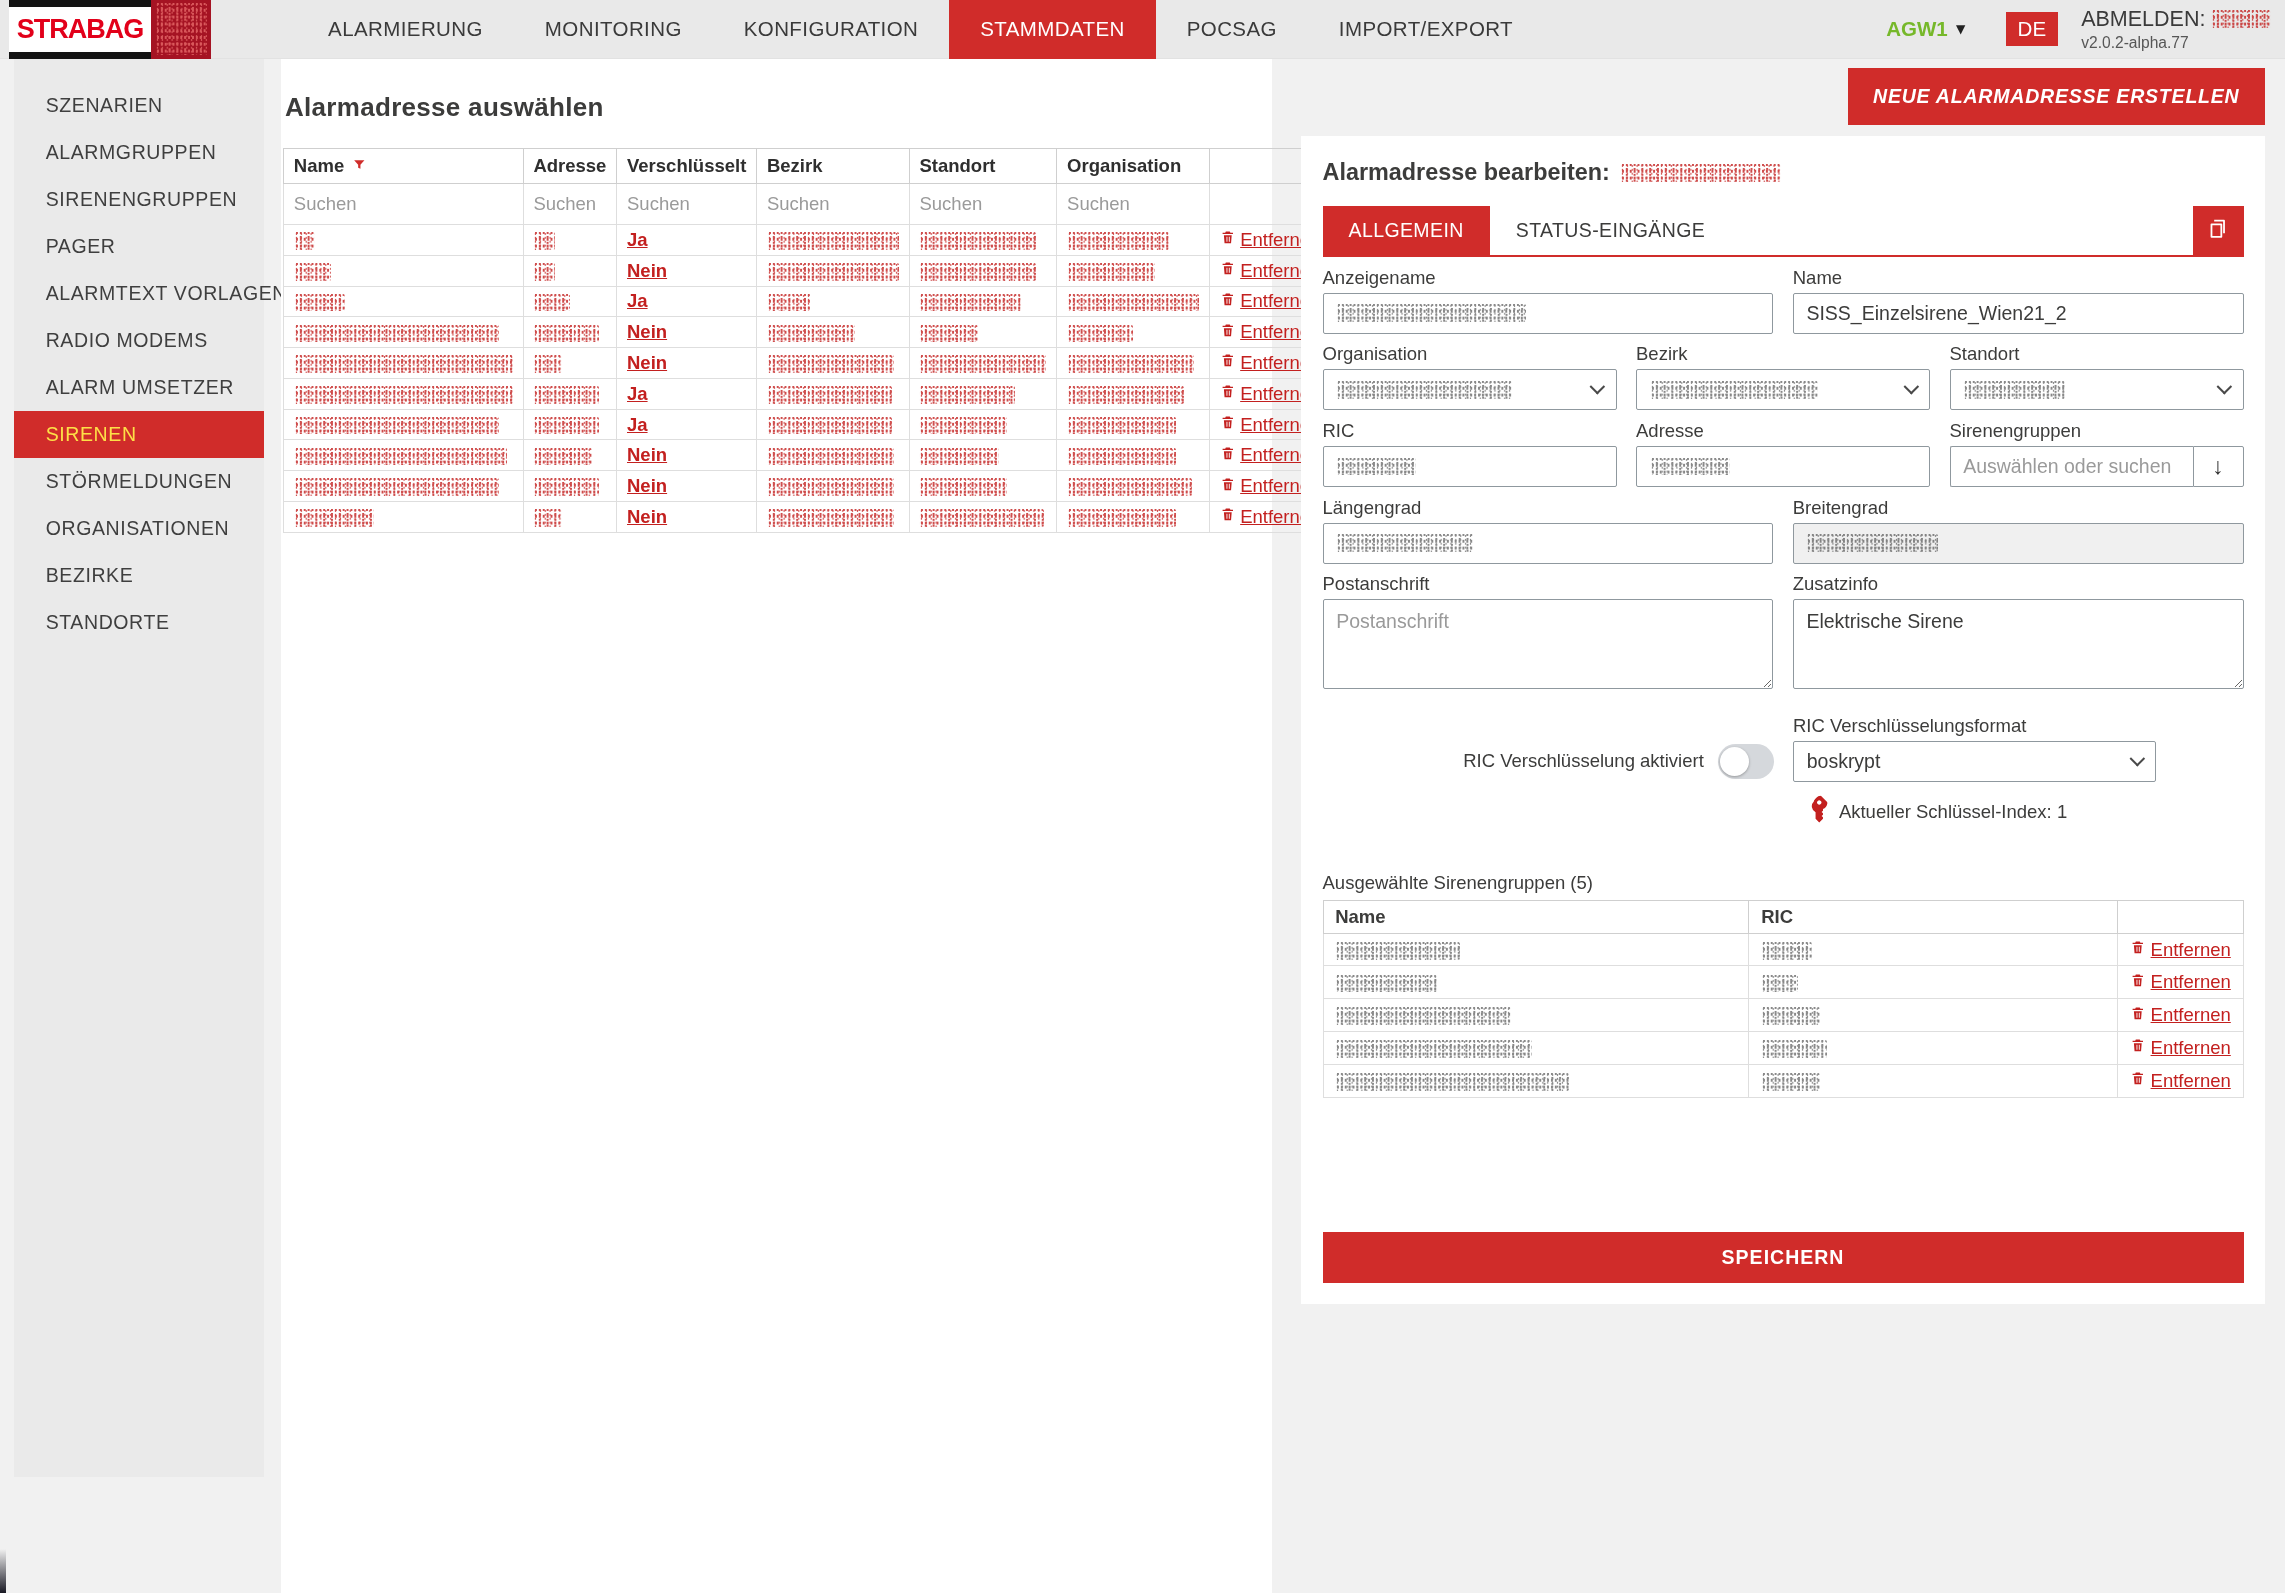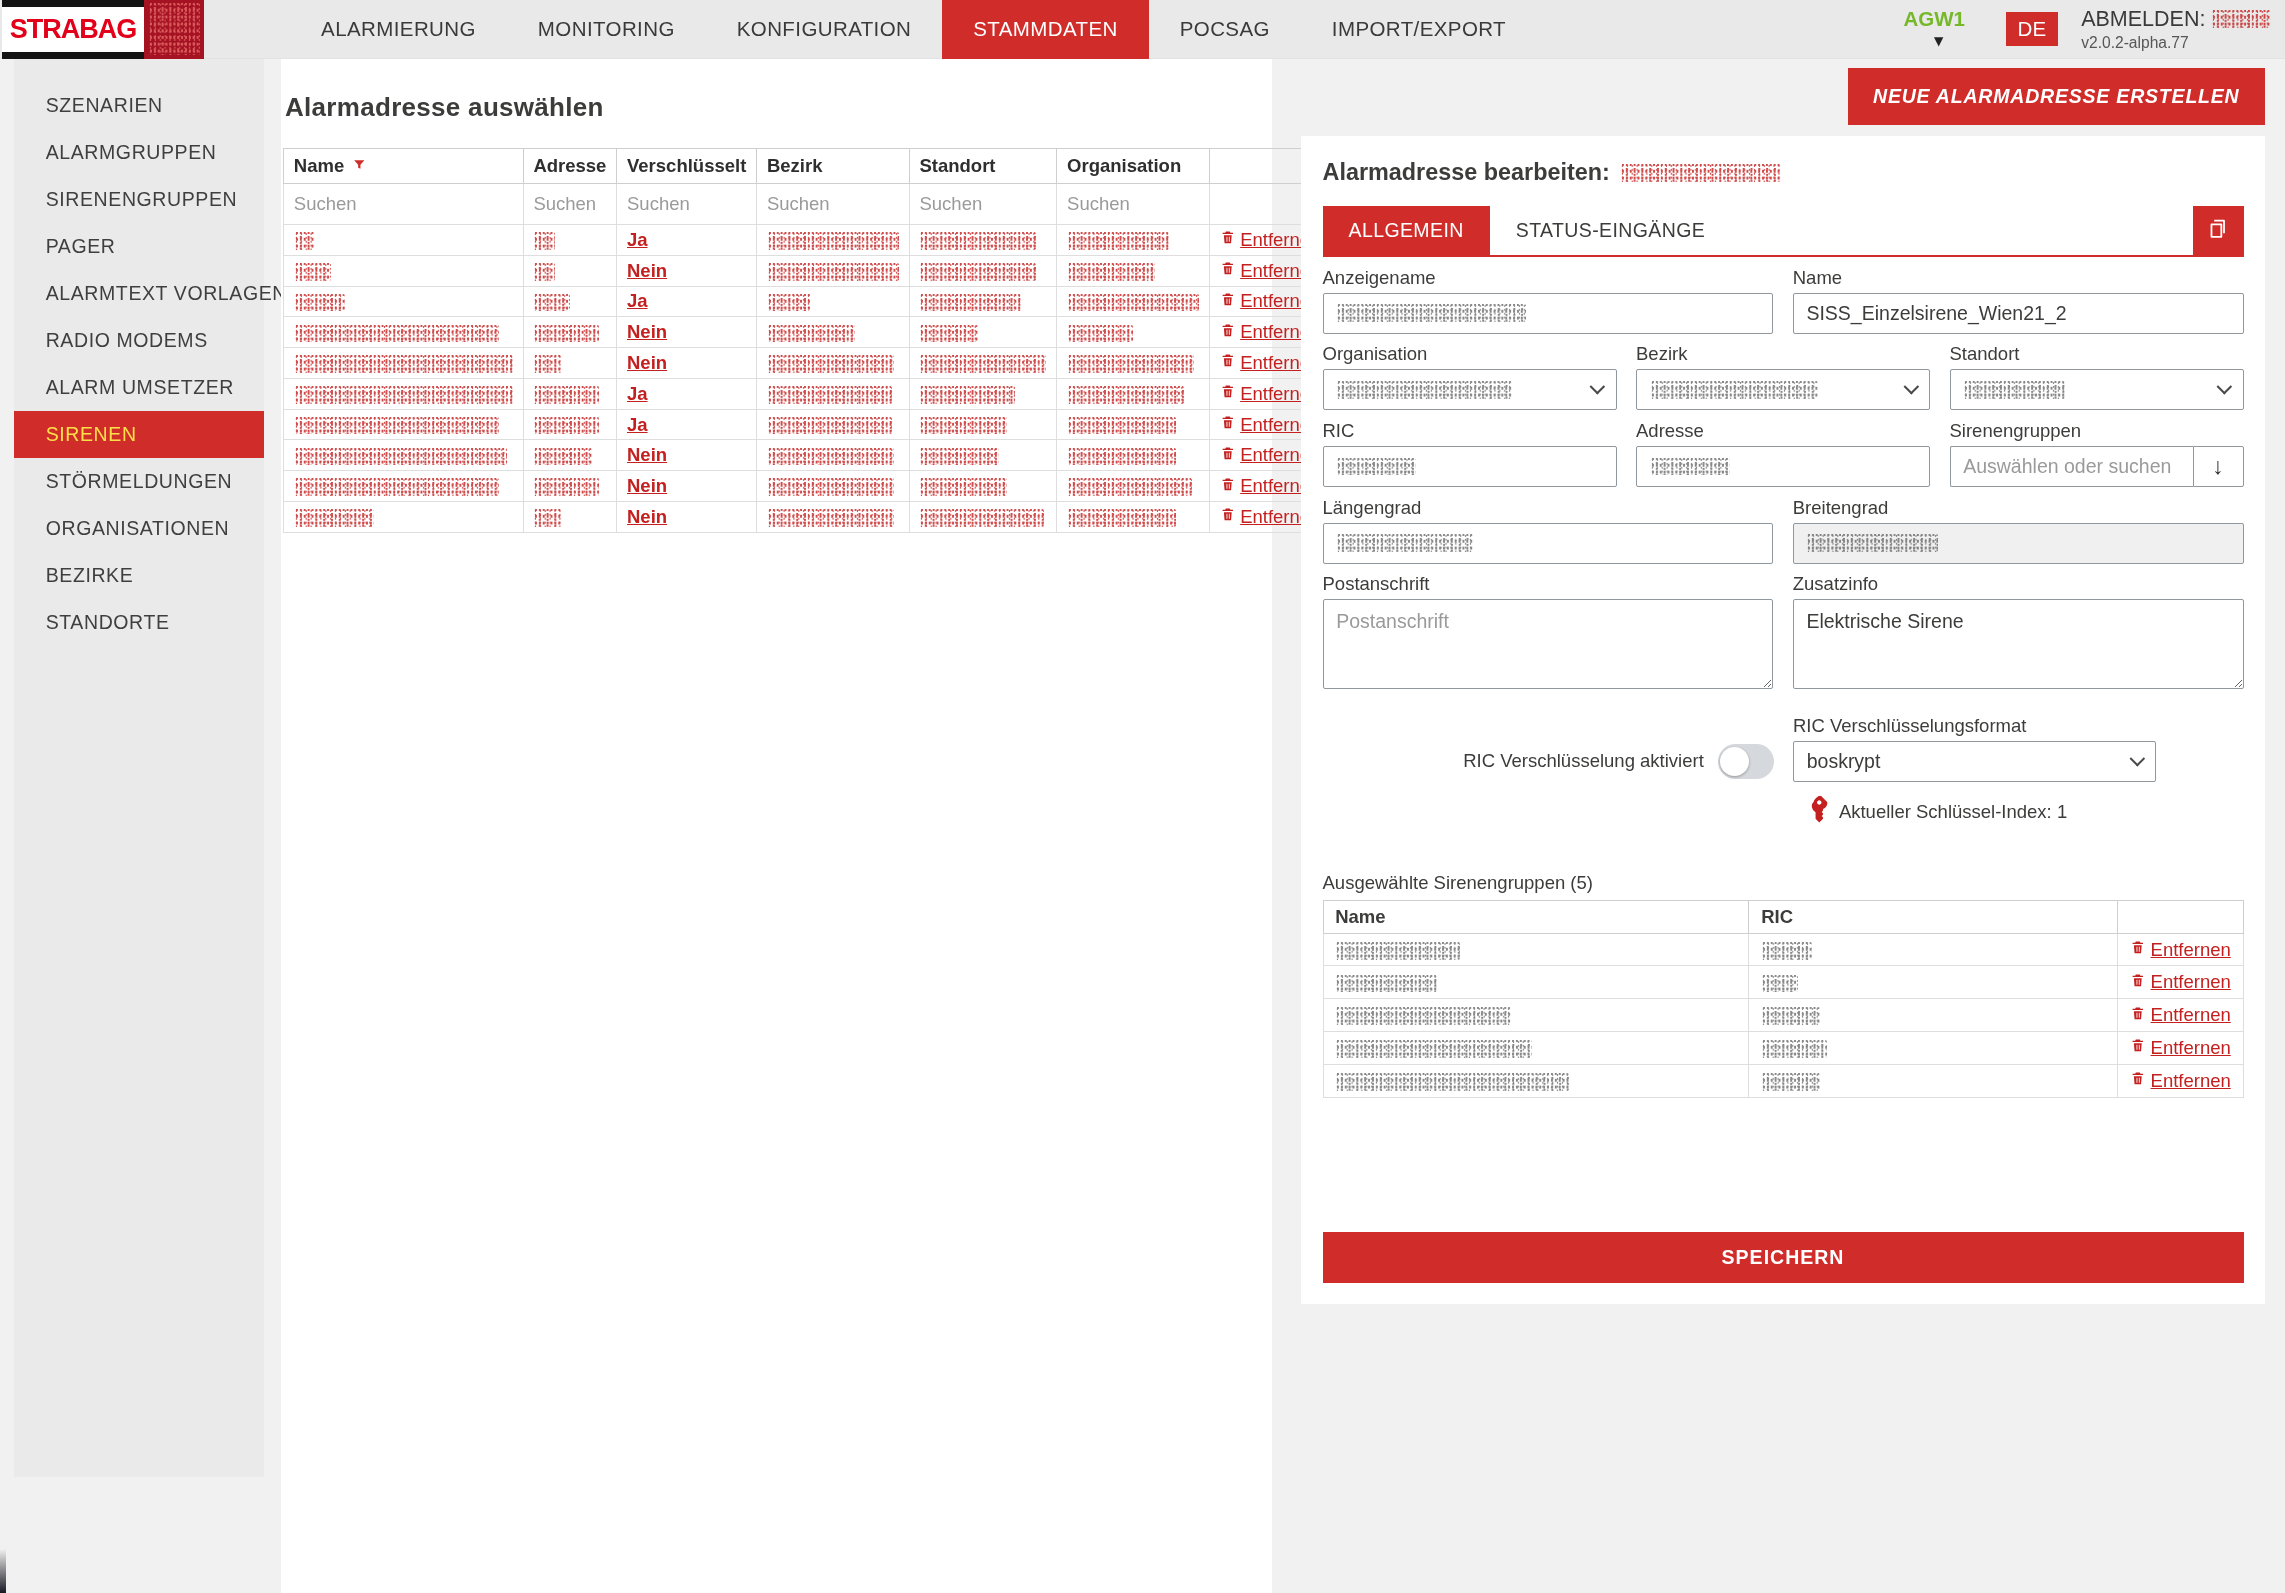--- a/index.html
+++ b/index.html
@@ -18,31 +18,31 @@
     background-size:4.9px 3.9px, 7.8px 5.9px, 3.9px 6.8px;
     background-position:0 0, 2.9px 2px, 1px 3.9px;
     opacity:.8;
   }
   .scr.red{ color:#c3201f; }
   .scr.dark{ color:#4a4a4a; opacity:.65; }
 
   
   .topbar{ position:absolute; top:0; left:0; width:2285px; height:59px;
     background:#e9e9e9; display:flex; align-items:center; border-bottom:1px solid #e2e2e2; }
-  .logo-box{ margin-left:2px; background:#fff; padding:0 7.8px; height:59px;
+  .logo-box{ margin-left:9px; background:#fff; padding:0 7.8px; height:59px;
     display:flex; align-items:center; border-top:7.8px solid #131313; border-bottom:7.8px solid #131313; }
   .logo-box span{ color:#e2001a; font-weight:bold; font-size:27px; letter-spacing:-1px; }
   .logo-art{ width:60px; height:59px; background:#a51323; position:relative; overflow:hidden; }
   .logo-art .scr{ position:absolute; inset:3.9px; height:auto; color:#e76a6a; opacity:.8; border-radius:0; }
   .main-nav{ display:flex; align-items:stretch; height:59px; margin-left:86px; }
   .nav-item{ display:flex; align-items:center; padding:6px 31px; font-size:20.5px;
     color:#3a3a3a; letter-spacing:0.4px; cursor:pointer; white-space:nowrap; }
   .nav-item.active{ background:#d02c2a; color:#fff; }
   .top-right{ margin-left:auto; display:flex; align-items:center; margin-right:13.7px; }
-  .gateway{ display:flex; align-items:center; font-weight:bold; font-size:20.5px; color:#76b82a; cursor:pointer;flex-direction:column; }
+  .gateway{ display:flex; align-items:center; font-weight:bold; font-size:20.5px; color:#76b82a; cursor:pointer; }
   .gateway .caret{ color:#222; font-size:16.6px; margin-left:8.8px; }
   .lang{ background:#d02c2a; color:#fff; font-size:20.5px; padding:4.9px 11.7px; margin-left:41px; cursor:pointer; }
   .logout-block{ margin-left:23.4px; line-height:1.25; }
   .logout-line{ font-size:21.5px; color:#3a3a3a; display:flex; align-items:center; gap:5.9px; cursor:pointer; }
   .version{ font-size:15.6px; color:#565656; }
 
   
   .sidebar{ position:absolute; left:13.7px; top:59px; width:250px; height:1418px; background:#eaeaea; padding-top:23.4px; }
   .side-item{ height:47px; display:flex; align-items:center; padding-left:32px;
     font-size:19.5px; letter-spacing:0.6px; color:#3f3f3f; cursor:pointer; white-space:nowrap; }

